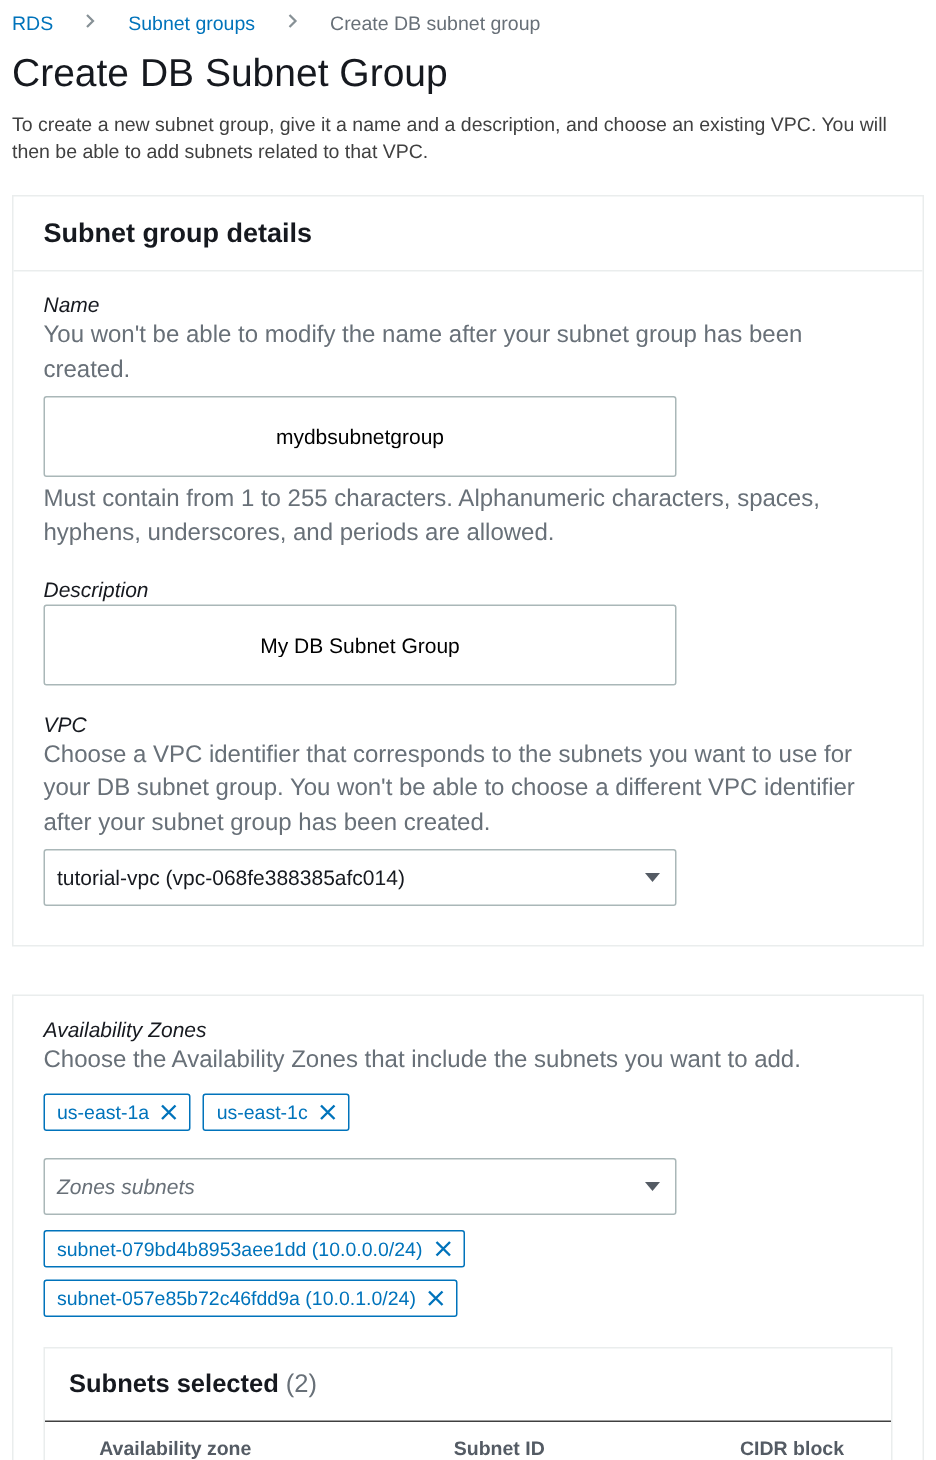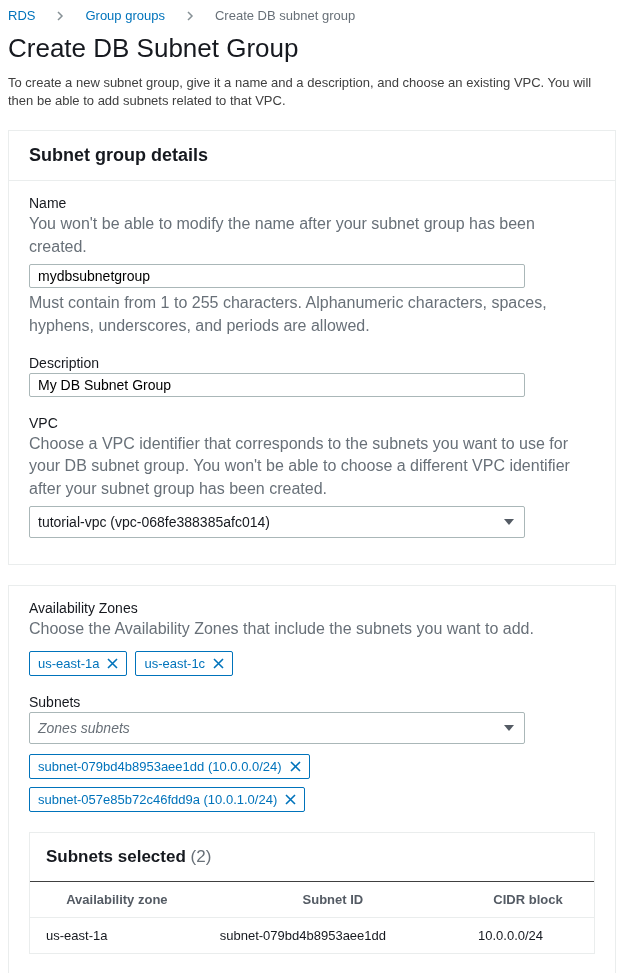--- a/index.html
+++ b/index.html
@@ -8,21 +8,21 @@
     font-family: "Amazon Ember", "Helvetica Neue", Arial, sans-serif;
     font-size: 14px;
     color: #16191f;
     background: #fff;
     padding: 4px 8px 16px 8px;
     width: 624px;
   }
   a { color: #0073bb; text-decoration: none; cursor: pointer; }
   .breadcrumb {
     display: flex;
-    align-items: flex-end;
+    align-items: center;
     gap: 21px;
     font-size: 13px;
     padding: 4px 0 6px 0;
   }
   .breadcrumb .sep {
     color: #879196;
     font-size: 11px;
   }
   .breadcrumb .current { color: #687078; }
   h1.page-title {
@@ -32,55 +32,57 @@
   }
   .page-desc {
     font-size: 13px;
     color: #404040;
     margin-bottom: 20px;
     line-height: 1.4;
   }
   .panel {
     border: 1px solid #eaeded;
     background: #fff;
-    margin-bottom: 20px;
+    margin-bottom: 32px;
   }
   .panel-header {
     padding: 14px 20px;
     border-bottom: 1px solid #eaeded;
     font-size: 18px;
     font-weight: 700;
   }
   .panel-body {
     padding: 14px 20px 20px 20px;
   }
   .field { margin-bottom: 18px; }
   .field:last-child { margin-bottom: 6px; }
   .field-label {
     font-size: 14px;
     font-weight: 400;
     color: #16191f;
     margin-bottom: 2px;
+    font-style: italic;
   }
   .field-hint {
     font-size: 16px;
     color: #687078;
     line-height: 1.4;
     margin-bottom: 6px;
   }
   .field-hint.below { margin-top: 4px; margin-bottom: 0; }
   input.text, .select {
-    width: 496px;
+    width: 422px;
     max-width: 100%;
-    padding: 3px 8px;
+    padding: 18px 8px;
     border: 1px solid #aab7b8;
     border-radius: 2px;
     font-size: 14px;
     font-family: inherit;
     background: #fff;
+    text-align: center;
   }
   .select {
     display: flex;
     align-items: center;
     justify-content: space-between;
     cursor: pointer;
     height: 32px;
     gap: 17px;
   }
   .select .placeholder { color: #687078; font-style: italic; }
@@ -145,21 +147,21 @@
 </head>
 <body>
 
 <div class="breadcrumb">
   <a>RDS</a>
   <span class="sep">
     <svg width="8" height="10" viewBox="0 0 8 10">
         <path d="M2 1 L6 5 L2 9" stroke="#879196" stroke-width="1.5" fill="none"></path>
       </svg>
   </span>
-  <a>Group groups</a>
+  <a>Subnet groups</a>
   <span class="sep">
     <svg width="8" height="10" viewBox="0 0 8 10">
         <path d="M2 1 L6 5 L2 9" stroke="#879196" stroke-width="1.5" fill="none"></path>
       </svg>
   </span>
   <span class="current">Create DB subnet group</span>
 </div>
 
 <h1 class="page-title">Create DB Subnet Group</h1>
 <div class="page-desc">To create a new subnet group, give it a name and a description, and choose an existing VPC. You will then be able to add subnets related to that VPC.</div>
@@ -208,21 +210,20 @@
           <span class="x">
             <svg width="11" height="11" viewBox="0 0 11 11">
                 <path d="M1 1 L10 10 M10 1 L1 10" stroke="#0073bb" stroke-width="1.6"></path>
               </svg>
           </span>
         </span>
       </div>
     </div>
 
     <div class="field">
-      <div class="field-label">Subnets</div>
       <div class="select">
         <span class="placeholder">Zones subnets</span>
         <span class="caret"></span>
       </div>
       <div class="tag-row">
         <span class="tag">
           <span>subnet-079bd4b8953aee1dd (10.0.0.0/24)</span>
           <span class="x">
             <svg width="11" height="11" viewBox="0 0 11 11">
                 <path d="M1 1 L10 10 M10 1 L1 10" stroke="#0073bb" stroke-width="1.6"></path>

